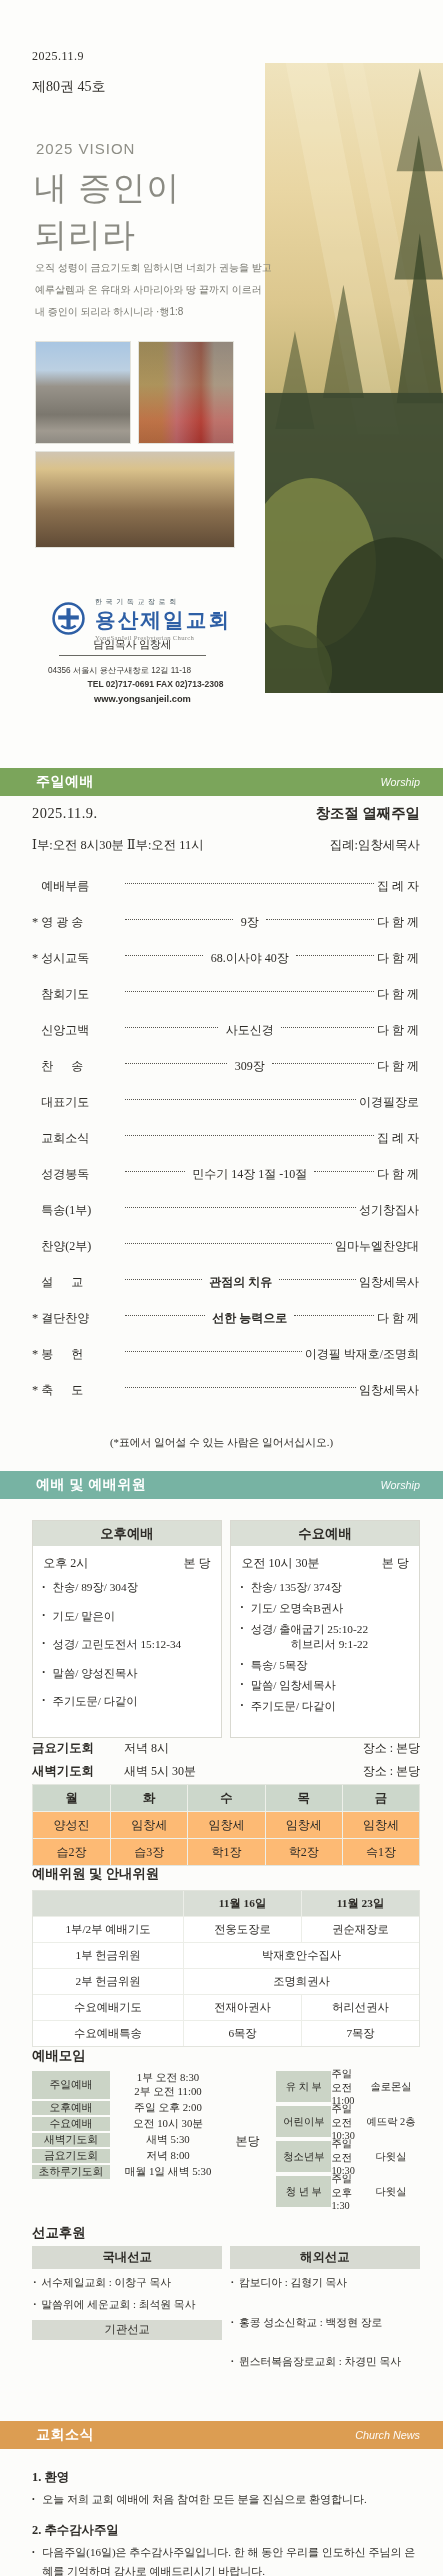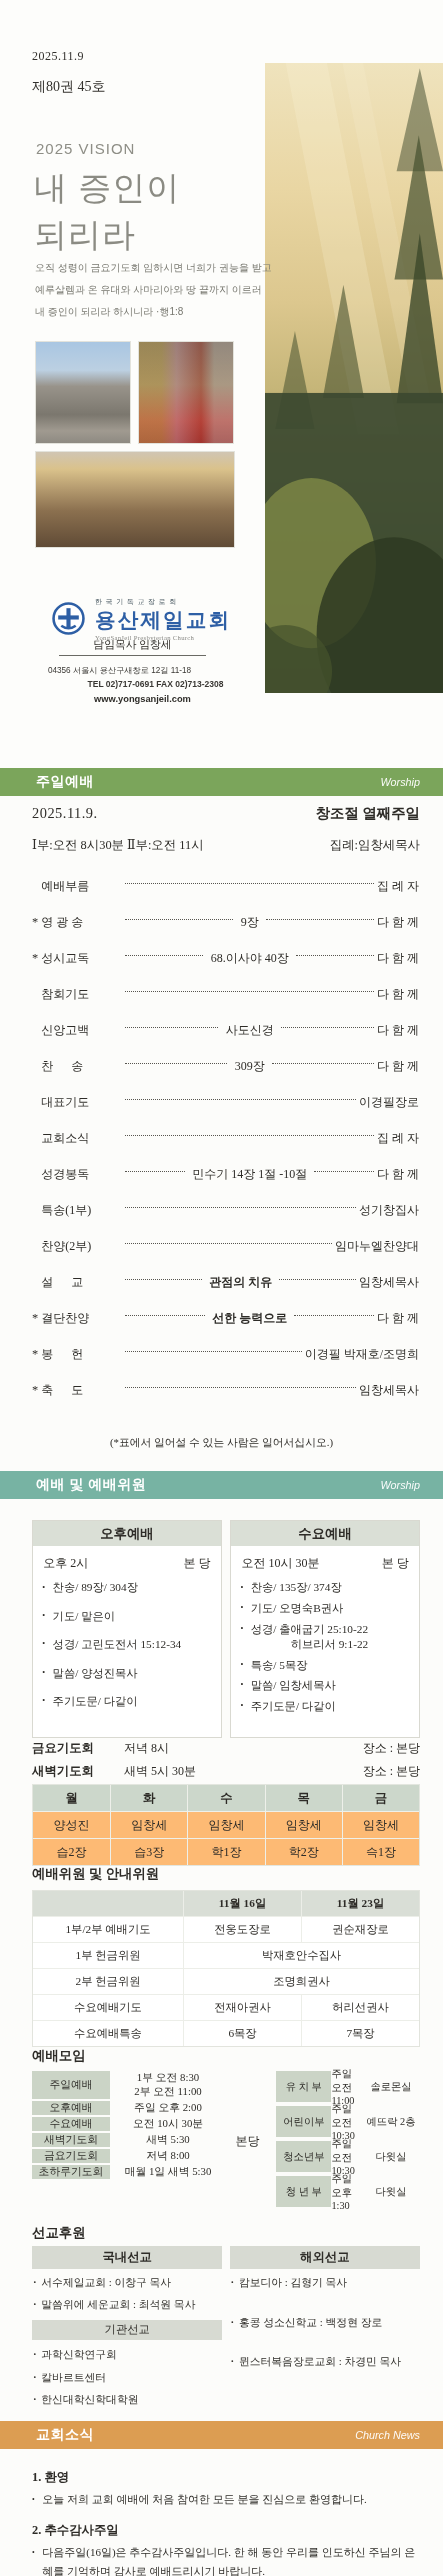--- a/index.html
+++ b/index.html
@@ -566,25 +566,20 @@
       <div>국내선교</div>
       <div>해외선교</div>
     </div>
     <div class="ms-cols">
       <div class="ms-col">
         <div>
           <div class="ms-item">서수제일교회 : 이창구 목사</div>
             <div class="ms-item">말씀위에 세운교회 : 최석원 목사</div>
         </div>
         <div class="ms-chip">기관선교</div>
-        <div>
-          <div class="ms-item">과학신학연구회</div>
-            <div class="ms-item">칼바르트센터</div>
-            <div class="ms-item">한신대학신학대학원</div>
-        </div>
       </div>
       <div class="ms-col ms-col-ov">
         <div class="ms-item">캄보디아 : 김형기 목사</div>
           <div class="ms-item">홍콩 성소신학교 : 백정현 장로</div>
           <div class="ms-item">뮌스터복음장로교회 : 차경민 목사</div>
       </div>
     </div>
   </div>
 
   <header class="banner banner-news">

